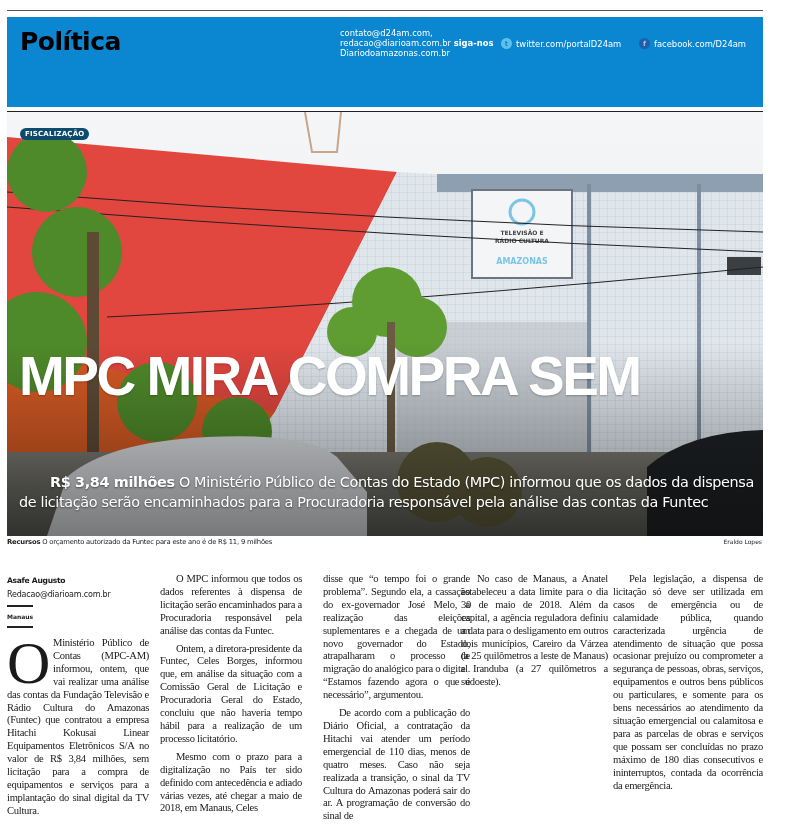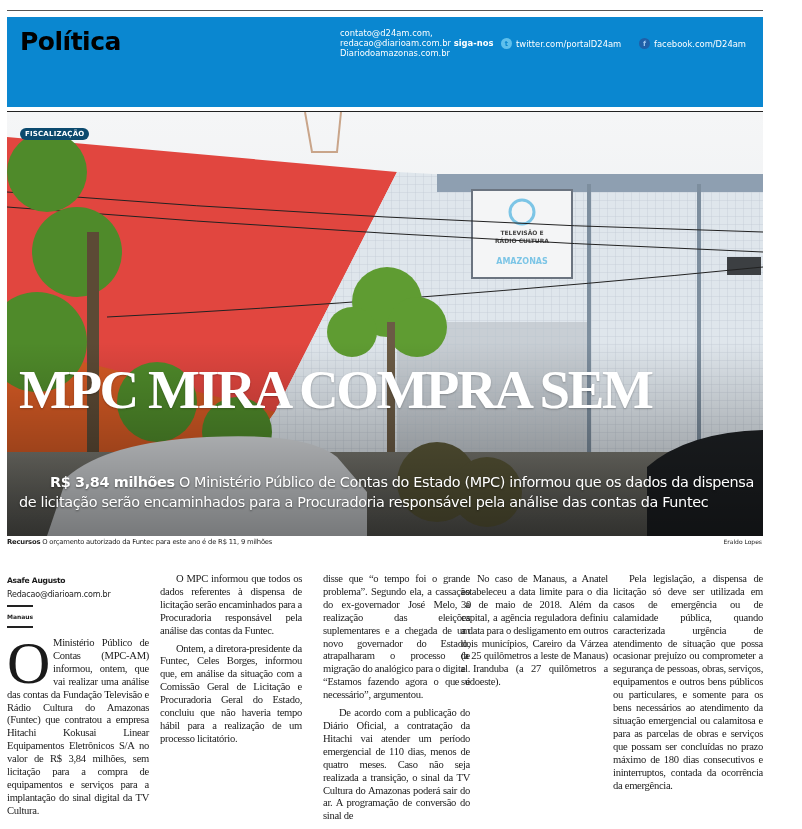--- a/index.html
+++ b/index.html
@@ -15,21 +15,21 @@
   .social.tw { left: 494px; }
   .social.fb { left: 632px; }
   .social-icon { width: 11px; height: 11px; border-radius: 50%; display: inline-flex; align-items: center; justify-content: center; font-size: 7px; font-weight: bold; }
   .tw .social-icon { background: #5fc0ec; color: #0a87d0; }
   .fb .social-icon { background: #1f5fa8; color: #9ec6ee; }
 
   .photo-rule { position: absolute; left: 7px; top: 111px; width: 756px; height: 1px; background: #222; }
   .photo { position: absolute; left: 7px; top: 112px; width: 756px; height: 424px; overflow: hidden; background: #e9ecef; }
   .photo svg { position: absolute; left: 0; top: 0; }
   .tag { position: absolute; left: 13px; top: 16px; background: #0c4a6e; color: #fff; font-family: "DejaVu Sans", sans-serif; font-weight: bold; font-size: 7px; padding: 2px 5px; border-radius: 7px; letter-spacing: 0.2px; }
-  .headline { position: absolute; left: 12px; top: 238px; color: #fff; font-family: Liberation Serif, serif; font-weight: bold; font-size: 55px; line-height: 53px; letter-spacing: -2.5px; text-shadow: 0 1px 2px rgba(0,0,0,0.25); margin-top: 13px; }
+  .headline { position: absolute; left: 12px; top: 238px; color: #fff; font-family: Liberation Sans, sans-serif; font-weight: bold; font-size: 55px; line-height: 53px; letter-spacing: -2.5px; text-shadow: 0 1px 2px rgba(0,0,0,0.25); }
   .deck { position: absolute; left: 12px; top: 360px; width: 744px; color: #fff; font-family: "DejaVu Sans", sans-serif; font-size: 14.4px; line-height: 20px; letter-spacing: -0.35px; text-shadow: 0 1px 2px rgba(0,0,0,0.5); }
   .deck-lead { font-weight: bold; margin-left: 31px; }
 
   .caption { position: absolute; left: 7px; top: 538px; font-family: "DejaVu Sans", sans-serif; font-size: 6.8px; color: #222; letter-spacing: -0.2px; }
   .caption b { font-weight: bold; }
   .credit { position: absolute; right: 40px; top: 538px; font-family: "DejaVu Sans", sans-serif; font-size: 6px; color: #222; }
 
   .byline-name { position: absolute; left: 7px; top: 576px; font-family: "DejaVu Sans", sans-serif; font-weight: bold; font-size: 7.6px; letter-spacing: -0.3px; }
   .byline-mail { position: absolute; left: 7px; top: 590px; font-family: "DejaVu Sans", sans-serif; font-size: 8px; letter-spacing: -0.2px; }
   .short-rule { position: absolute; left: 7px; width: 26px; height: 2px; background: #222; }
@@ -164,20 +164,21 @@
 <div class="short-rule" style="top:605px;"></div>
 <div class="dateline">Manaus</div>
 <div class="short-rule" style="top:626px;"></div>
 
 <div class="col col1">
   <p><span class="dropcap">O</span><span>Ministério Público de Contas (MPC-AM) informou, ontem, que vai realizar uma análise das contas da Fundação Televisão e Rádio Cultura do Amazonas (Funtec) que contratou a empresa Hitachi Kokusai Linear Equipamentos Eletrônicos S/A no valor de R$ 3,84 milhões, sem licitação para a compra de equipamentos e serviços para a implantação do sinal digital da TV Cultura.</span></p>
 </div>
 <div class="col col2">
   <p>O MPC informou que todos os dados referentes à dispensa de licitação serão encaminhados para a Procuradoria responsável pela análise das contas da Funtec.</p>
   <p>Ontem, a diretora-presidente da Funtec, Celes Borges, informou que, em análise da situação com a Comissão Geral de Licitação e Procuradoria Geral do Estado, concluiu que não haveria tempo hábil para a realização de um processo licitatório.</p>
+  <p>Mesmo com o prazo para a digitalização no País ter sido definido com antecedência e adiado várias vezes, até chegar a maio de 2018, em Manaus, Celes</p>
 </div>
 <div class="col col3">
   <p class="noindent">disse que “o tempo foi o grande problema”. Segundo ela, a cassação do ex-governador José Melo, a realização das eleições suplementares e a chegada de um novo governador do Estado, atrapalharam o processo de migração do analógico para o digital. “Estamos fazendo agora o que é necessário”, argumentou.</p>
   <p>De acordo com a publicação do Diário Oficial, a contratação da Hitachi vai atender um período emergencial de 110 dias, menos de quatro meses. Caso não seja realizada a transição, o sinal da TV Cultura do Amazonas poderá sair do ar. A programação de conversão do sinal de</p>
 </div>
 <div class="col col4">
   <p>No caso de Manaus, a Anatel estabeleceu a data limite para o dia 30 de maio de 2018. Além da capital, a agência reguladora definiu a data para o desligamento em outros dois municípios, Careiro da Várzea (a 25 quilômetros a leste de Manaus) e Iranduba (a 27 quilômetros a sudoeste).</p>
 </div>
 <div class="col col5">
   <p>Pela legislação, a dispensa de licitação só deve ser utilizada em casos de emergência ou de calamidade pública, quando caracterizada urgência de atendimento de situação que possa ocasionar prejuízo ou comprometer a segurança de pessoas, obras, serviços, equipamentos e outros bens públicos ou particulares, e somente para os bens necessários ao atendimento da situação emergencial ou calamitosa e para as parcelas de obras e serviços que possam ser concluídas no prazo máximo de 180 dias consecutivos e ininterruptos, contada da ocorrência da emergência.</p>

